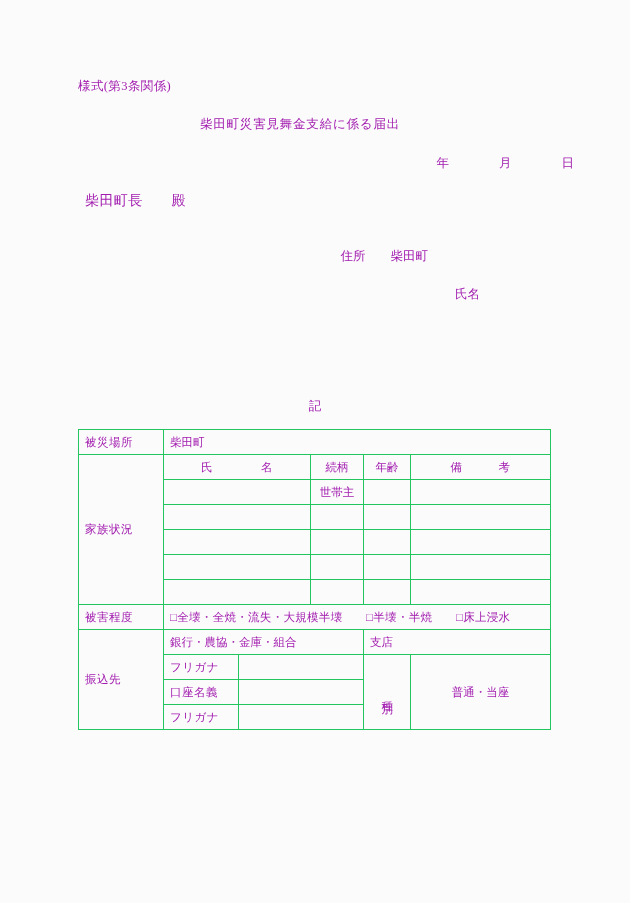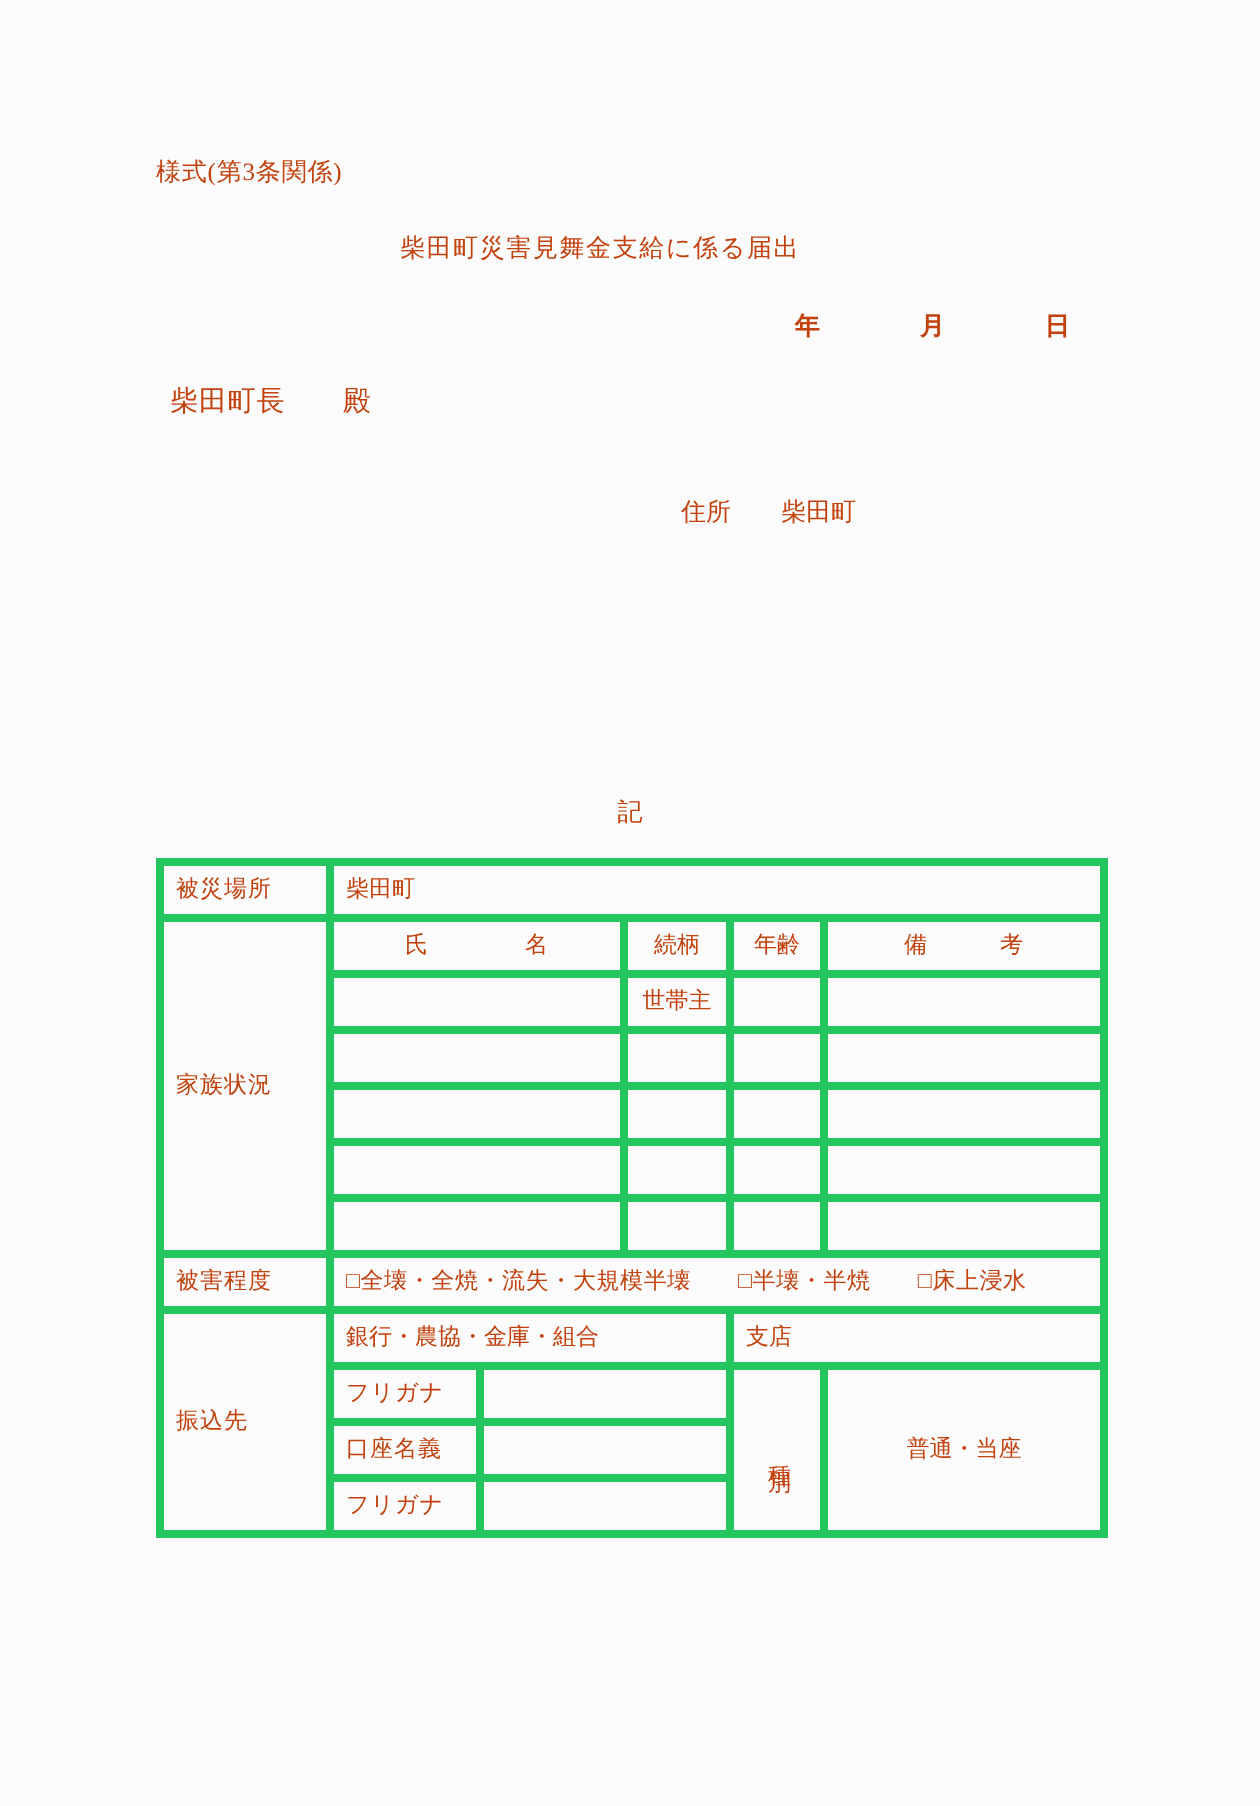--- a/index.html
+++ b/index.html
@@ -6,21 +6,21 @@
     margin: 0;
     padding: 0;
     background: #ffffff;
   }
   .page {
     position: relative;
     width: 630px;
     height: 903px;
     background: #fbfbfb;
     font-family: "Liberation Serif", "DejaVu Serif", serif;
-    color: #c2410c;
+    color: #a21caf;
     overflow: hidden;
   }
 
   
   .form-code {
     position: absolute;
     left: 78px;
     top: 78px;
     font-size: 12.5px;
     letter-spacing: 0.4px;
@@ -33,26 +33,25 @@
     width: 600px;
     text-align: center;
     font-size: 12.5px;
     letter-spacing: 0.8px;
   }
   .date-line {
     position: absolute;
     left: 0;
     top: 155px;
     width: 630px;
-    padding-right: 95px;
+    padding-right: 56px;
     box-sizing: border-box;
     text-align: right;
     font-size: 12.5px;
     white-space: pre;
-    font-weight: bold;
   }
   .addressee {
     position: absolute;
     left: 85px;
     top: 192px;
     font-size: 14px;
     white-space: pre;
     letter-spacing: 0.4px;
   }
   .applicant-address {
@@ -102,21 +101,21 @@
   .form-table {
     position: absolute;
     left: 78px;
     top: 429px;
     width: 472px;
     border-collapse: collapse;
     table-layout: fixed;
     font-size: 11.5px;
   }
   .form-table td {
-    border: 4px solid #22c55e;
+    border: 1px solid #22c55e;
     padding: 0 6px;
     height: 24px;
     vertical-align: middle;
     font-size: 11.5px;
     line-height: 1.25;
     margin-top: 12px;
   }
   .lbl {
     text-align: left;
     padding-left: 8px;
@@ -152,20 +151,21 @@
   <div class="form-code">様式(第3条関係)</div>
 
   <div class="doc-title">柴田町災害見舞金支給に係る届出</div>
 
   <div class="date-line">年　　　　月　　　　日</div>
 
   <div class="addressee">柴田町長　　殿</div>
 
   <div class="applicant-address">住所　　柴田町</div>
 
+  <div class="applicant-name">氏名</div>
 
 
   <div class="kiji">記</div>
 
   <table class="form-table">
     <colgroup>
       <col style="width:85px">
       <col style="width:75px">
       <col style="width:72px">
       <col style="width:53px">

